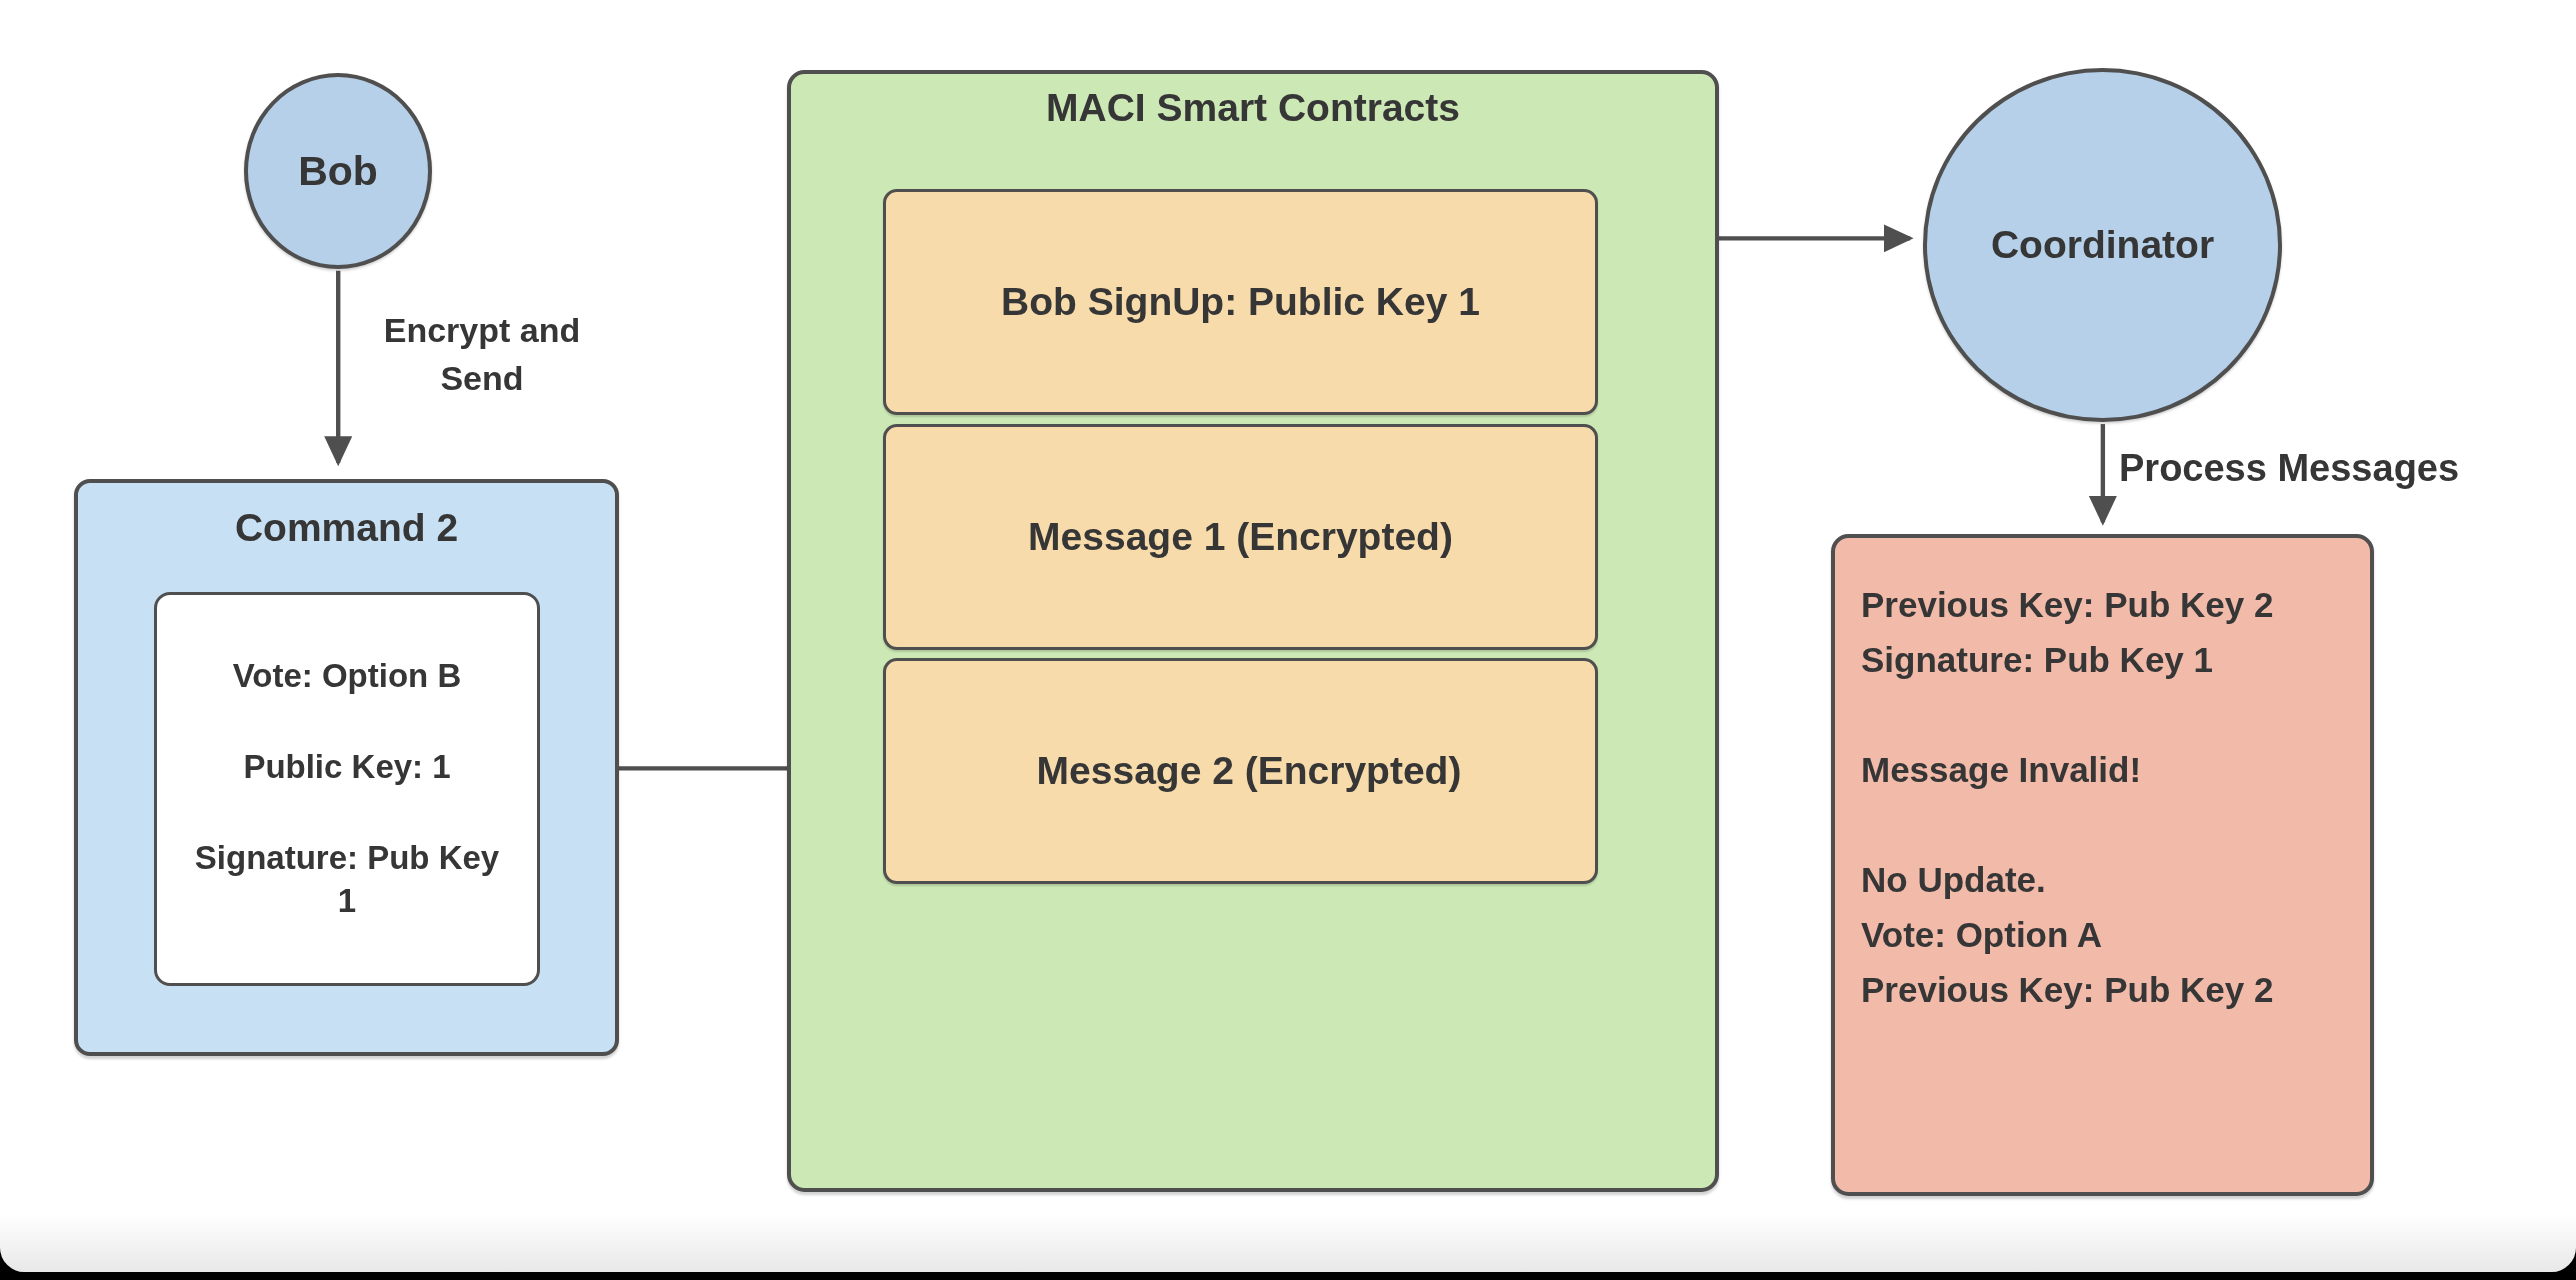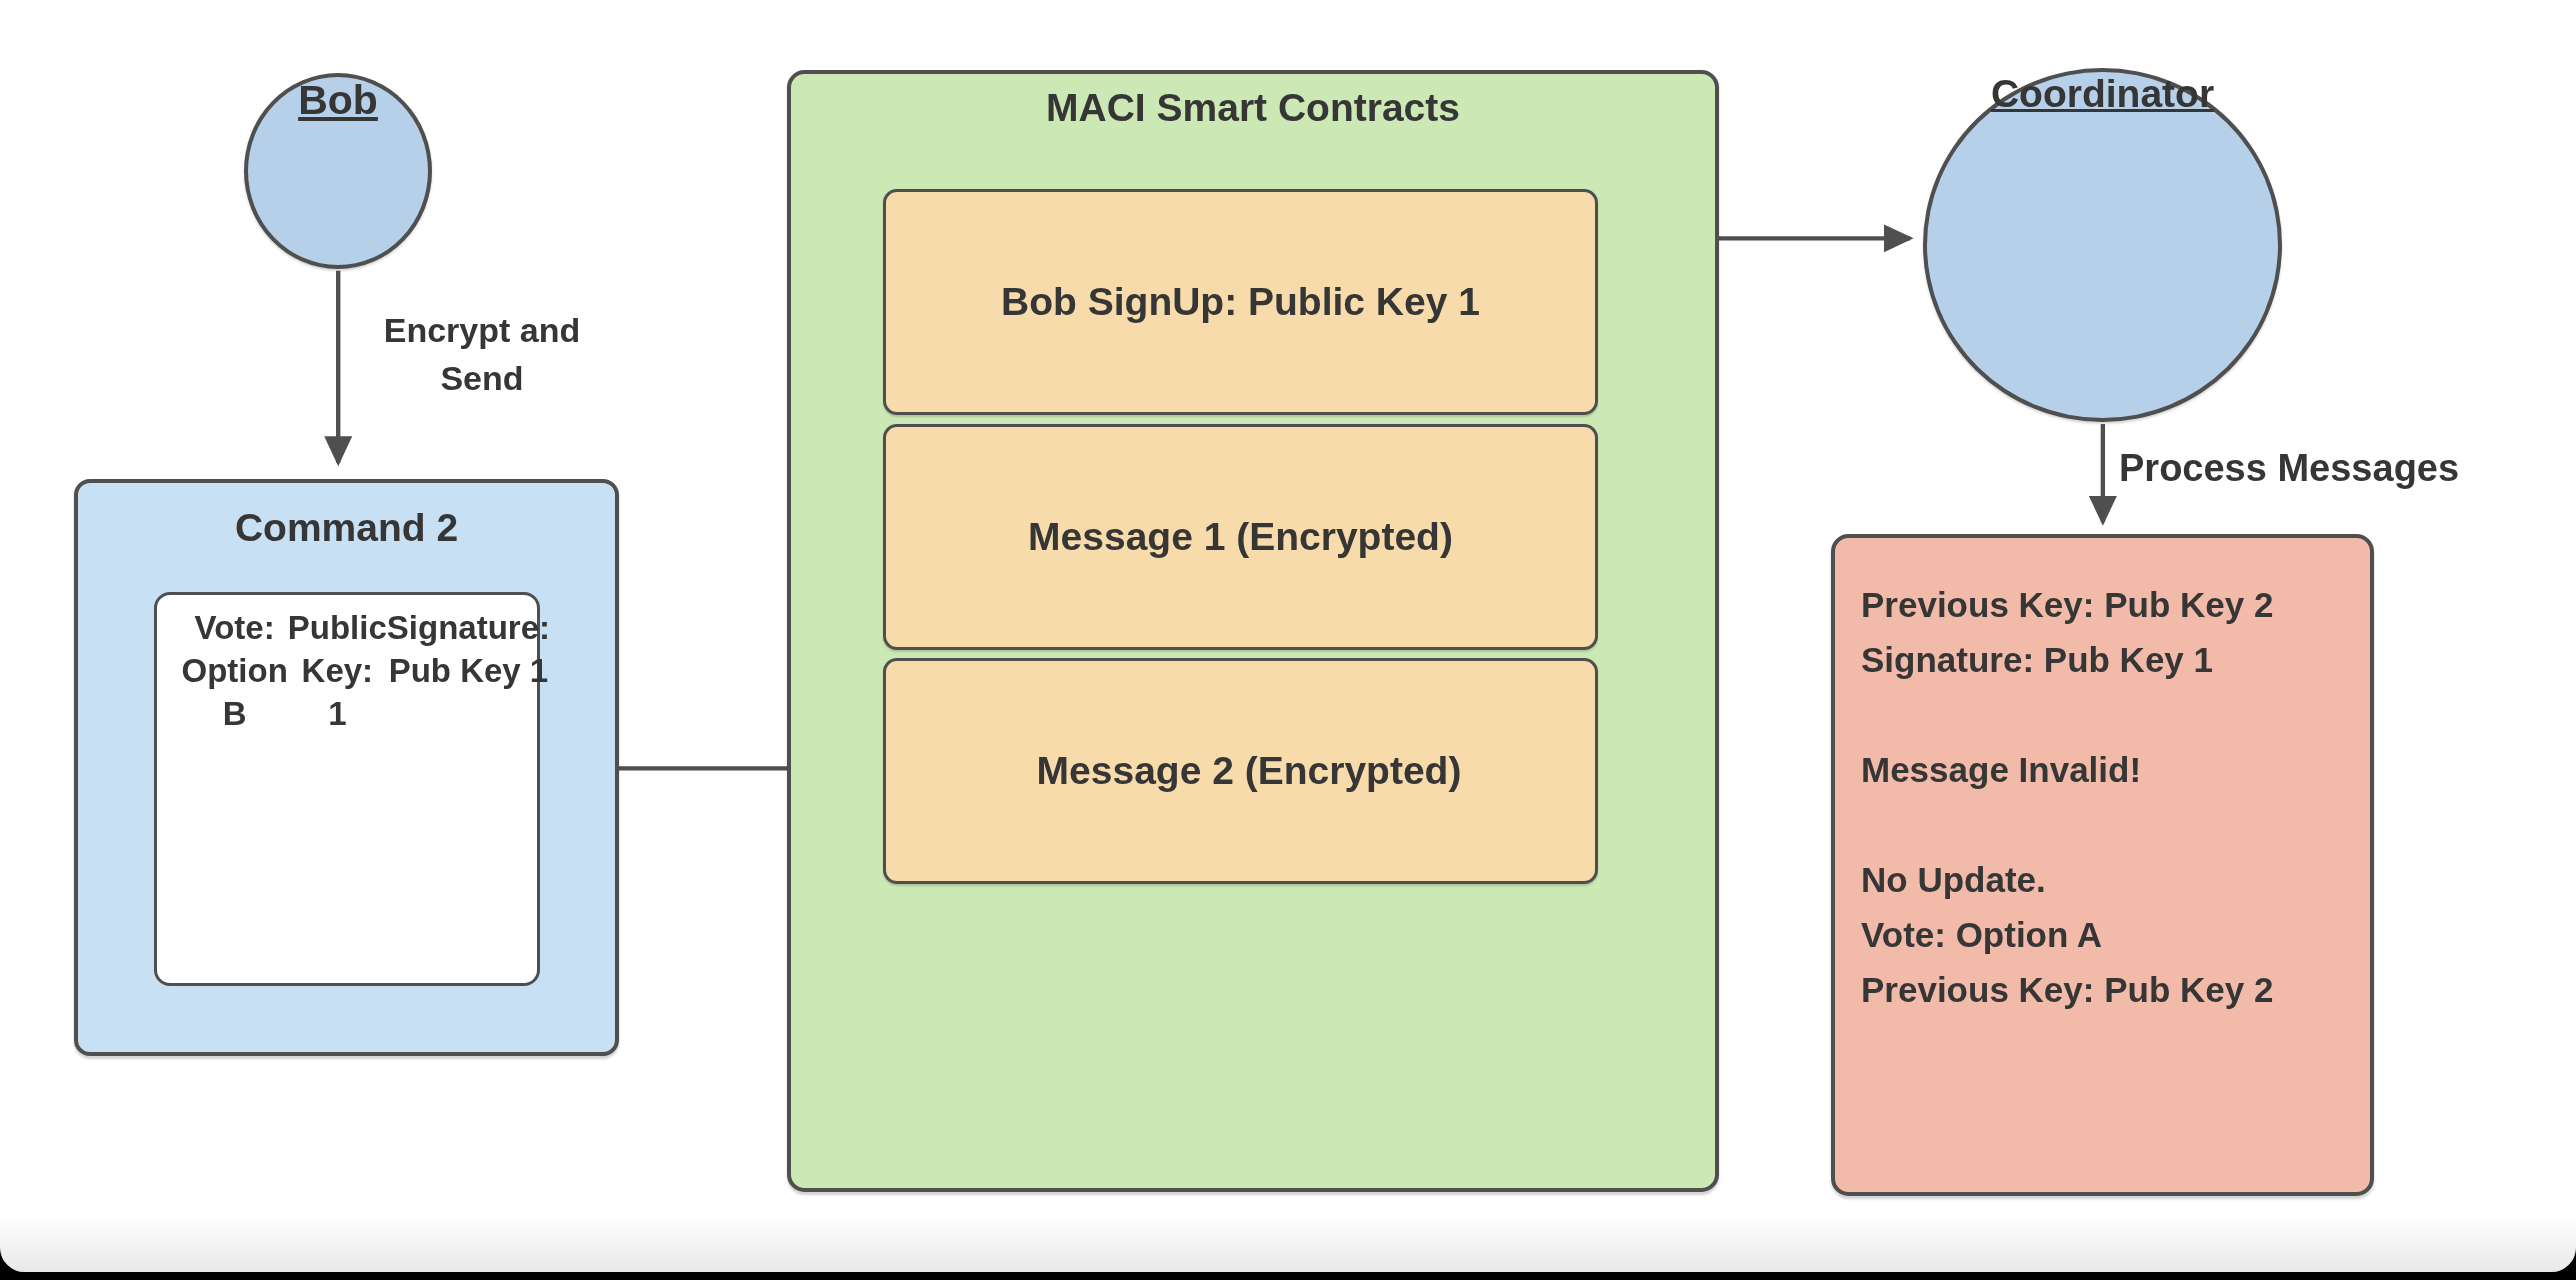--- a/index.html
+++ b/index.html
@@ -17,36 +17,35 @@
   }
   .bottom-fade{
     position:absolute;left:0;right:0;bottom:0;height:58px;
     background:linear-gradient(to bottom, rgba(160,160,160,0), rgba(150,150,150,0.22));
     border-radius:0 0 24.5px 24.5px;
   }
   .connectors{position:absolute;left:0;top:0;width:2576px;height:1281px;pointer-events:none;}
 
   .node{position:absolute;border:4.4px solid var(--stroke);}
   .ellipse{
-    border-radius:50%;display:flex;align-items:flex-start;justify-content:center;
+    border-radius:50%;display:flex;align-items:center;justify-content:center;
     box-shadow:0 1.8px 2.6px rgba(0,0,0,0.18);
-    text-decoration:underline;
   }
   .bob{left:244px;top:73px;width:188px;height:196px;background:var(--node-blue);}
   .bob span{font-size:41px;font-weight:700;}
   .coordinator{left:1923px;top:68px;width:359px;height:354px;background:var(--node-blue);}
   .coordinator span{font-size:39px;font-weight:700;}
 
   .box{border-radius:16px;box-shadow:0 2.6px 2.6px rgba(0,0,0,0.18);}
   .command{left:74px;top:479px;width:545px;height:577px;background:var(--node-blue-light);}
   .command .box-title{padding-top:23px;text-align:center;font-size:39px;font-weight:700;}
   .inner-card{
     position:absolute;left:76px;top:109px;width:386px;height:394px;
     background:var(--node-white);border:3.5px solid var(--stroke);border-radius:16px;
-    display:flex;flex-direction:row;justify-content:space-evenly;
+    display:flex;flex-direction:column;justify-content:space-evenly;
     padding:12.3px 24.5px;text-align:center;
   }
   .inner-card p{font-size:33px;font-weight:700;line-height:1.3;}
 
   .contracts{left:787px;top:70px;width:932px;height:1122px;background:var(--node-green);border-radius:17.5px;}
   .contracts .box-title{padding-top:12px;text-align:center;font-size:39px;font-weight:700;}
   .entry{
     position:absolute;left:92px;width:715px;height:226px;
     background:var(--node-orange);border:3.5px solid var(--stroke);border-radius:14px;
     display:flex;align-items:center;justify-content:center;

